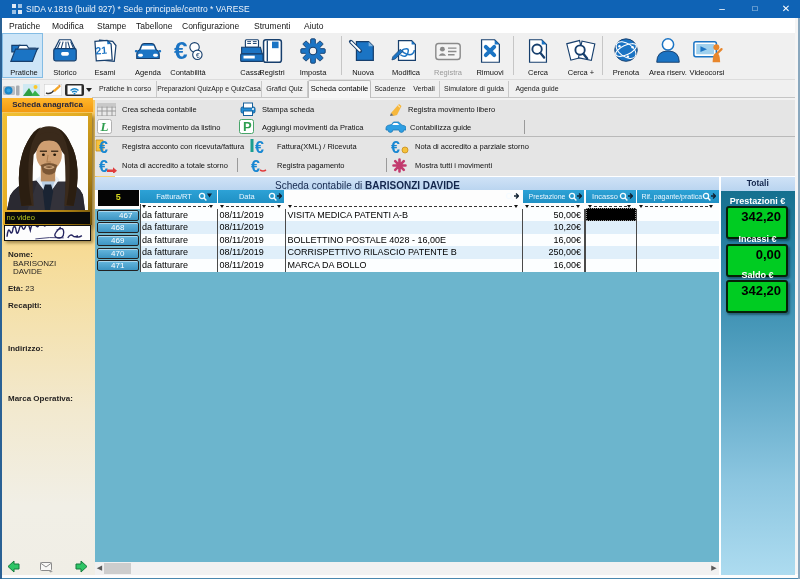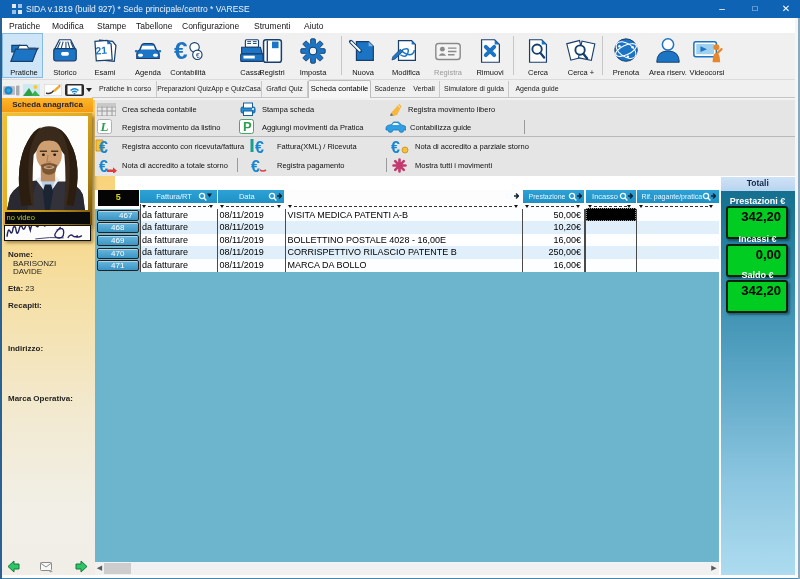--- a/index.html
+++ b/index.html
@@ -429,20 +429,23 @@
       <div class="vsep" style="left:291px;top:2px;height:14px;"></div>
       <svg class="bico" style="left:297px;top:1.5px" width="15" height="15" viewBox="0 0 15 15">
           <g stroke="#c23a6e" stroke-width="2.6" stroke-linecap="round">
             <path d="M7.5 1.5 v12 M1.5 7.5 h12 M3.2 3.2 l8.6 8.6 M11.8 3.2 l-8.6 8.6"></path>
           </g>
         </svg>
       <div class="btxt" style="left:320px;">Mostra tutti i movimenti</div>
     </div>
     <div id="hsep"></div>
   </div>
+  <div class="abs" id="bluebar">
+      <span style="position:absolute;left:180px;top:2.5px;">Scheda contabile di <b>BARISONZI DAVIDE</b></span>
+    </div>
   <div class="abs" id="totbar">Totali</div>
   <div class="abs" id="grid">
     <div class="abs" style="left:0;top:0;width:623.5px;height:18.5px;background:#fdfdfd;"></div>
     <div class="abs" style="left:2.5px;top:0;width:41.5px;height:16px;background:#050505;color:#d8d820;font-size:9px;font-weight:bold;text-align:center;line-height:15px;">5</div>
     <div class="hcell" style="left:45px;width:76.5px;">Fattura/RT&nbsp;&nbsp;&nbsp;&nbsp;</div>
     <div class="hcell" style="left:123px;width:66px;">Data&nbsp;&nbsp;&nbsp;&nbsp;</div>
     <div class="hcell" style="left:428px;width:61px;padding-right:13px;font-size:7px;">Prestazione</div>
     <div class="hcell" style="left:490.5px;width:50px;padding-right:11px;">Incasso</div>
     <div class="hcell" style="left:542px;width:81.5px;padding-right:12px;font-size:7px;">Rif. pagante/pratica</div>
     <svg class="hico" style="left:103px;" viewBox="0 0 14 9">

